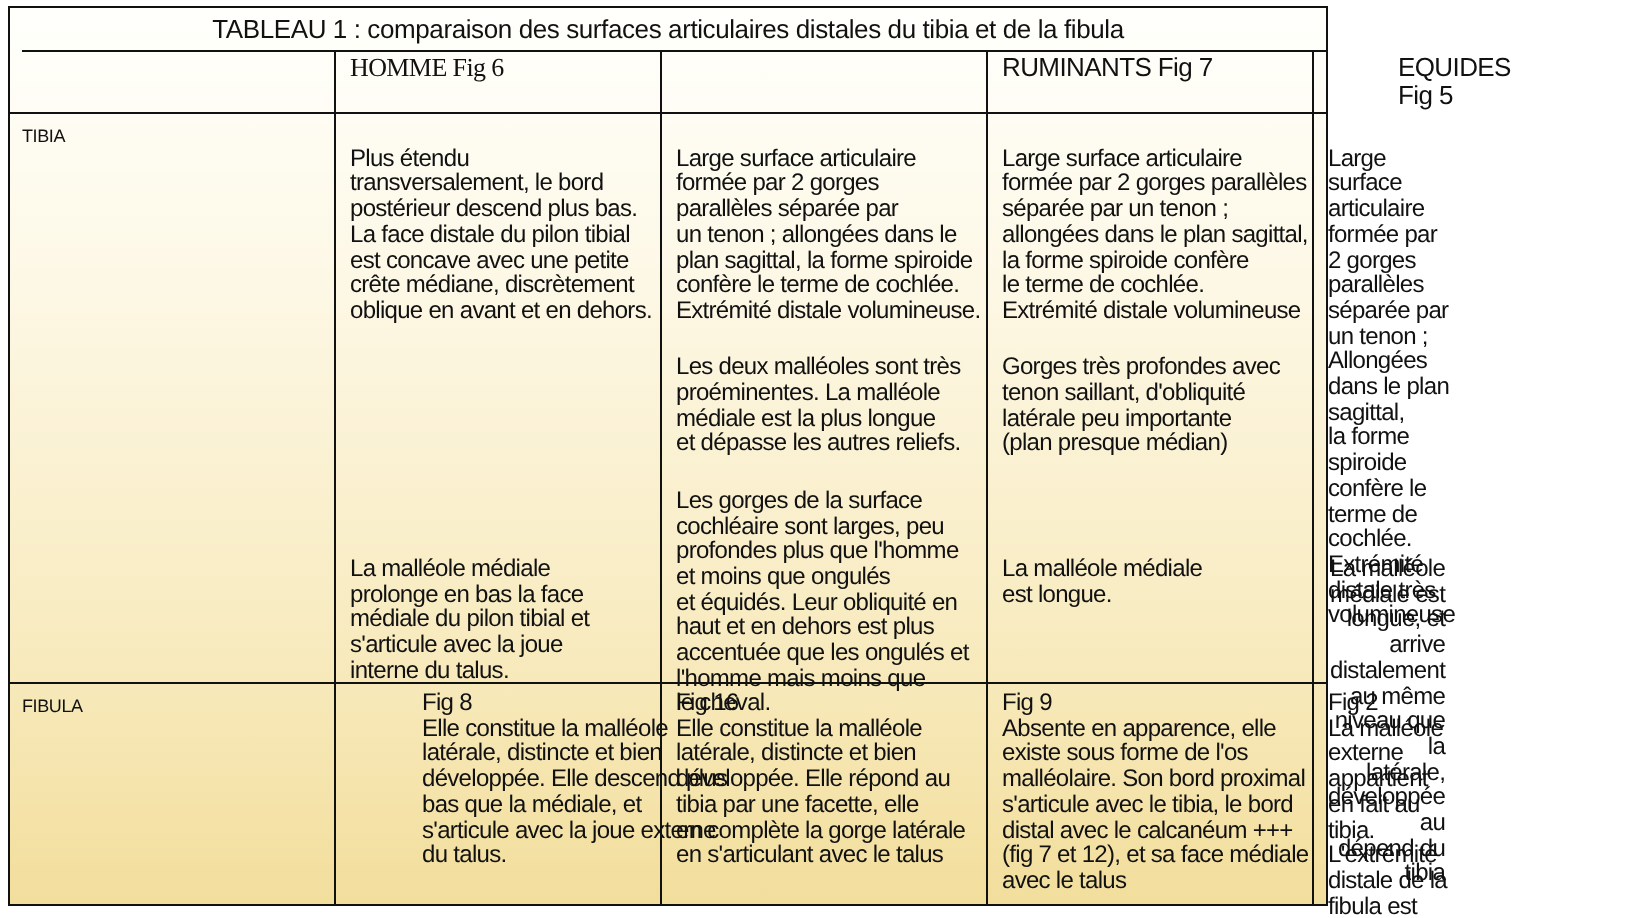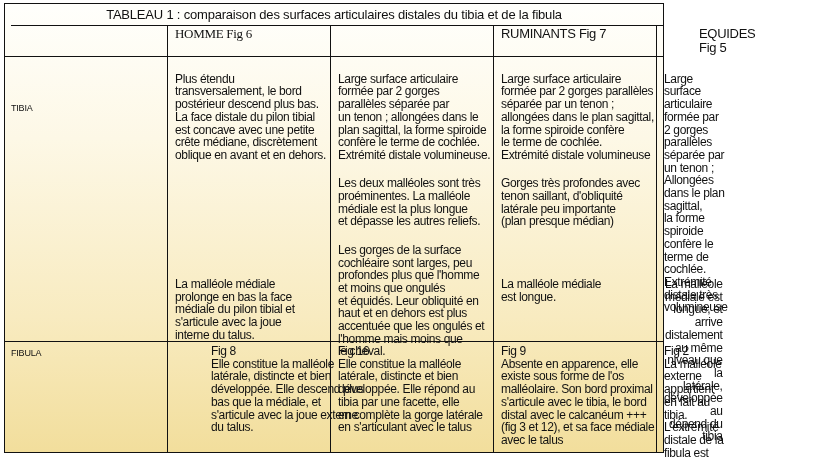--- a/index.html
+++ b/index.html
@@ -90,21 +90,21 @@
 
   <div class="vline" style="left:162px; top:21px; bottom:0;"></div>
   <div class="vline" style="left:325px; top:21px; bottom:0;"></div>
   <div class="vline" style="left:488px; top:21px; bottom:0;"></div>
   <div class="vline" style="left:651px; top:21px; bottom:0;"></div>
 
   <div class="col-header" style="left:170px;font-family:Liberation Serif, serif;">HOMME  Fig 6</div>
   <div class="col-header" style="left:496px;">RUMINANTS Fig 7</div>
   <div class="col-header" style="left:659px;margin-left:35px;">EQUIDES Fig 5</div>
 
-  <div class="row-label" style="left:6px; top:59px;margin-top:40px;">TIBIA</div>
+  <div class="row-label" style="left:6px; top:59px;">TIBIA</div>
 
   <div class="cell" style="left:170px; top:56px;">
     <div class="para">Plus étendu
 transversalement, le bord
 postérieur descend plus bas.
 La face distale du pilon tibial
 est concave avec une petite
 crête médiane, discrètement
 oblique en avant et en dehors.</div>
   </div>
@@ -183,21 +183,21 @@
 développée. Elle répond au
 tibia par une facette, elle
 en complète la gorge latérale
 en s'articulant avec le talus</div>
   <div class="cell" style="left:496px; top:341px;">Fig 9
 Absente en apparence, elle
  existe sous forme de l'os
 malléolaire. Son bord proximal
 s'articule avec le tibia,  le bord
 distal avec le calcanéum +++
-(fig 3 et 12), et sa face médiale
+(fig 7 et 12), et sa face médiale
 avec le talus</div>
   <div class="cell" style="left:659px; top:341px;">Fig 2
 La malléole externe appartient
 en fait au tibia.
 L'extrémité distale de la
 fibula est représentée par un
 petit os aplati articulé au
 tibia.</div>
 
 </div>

